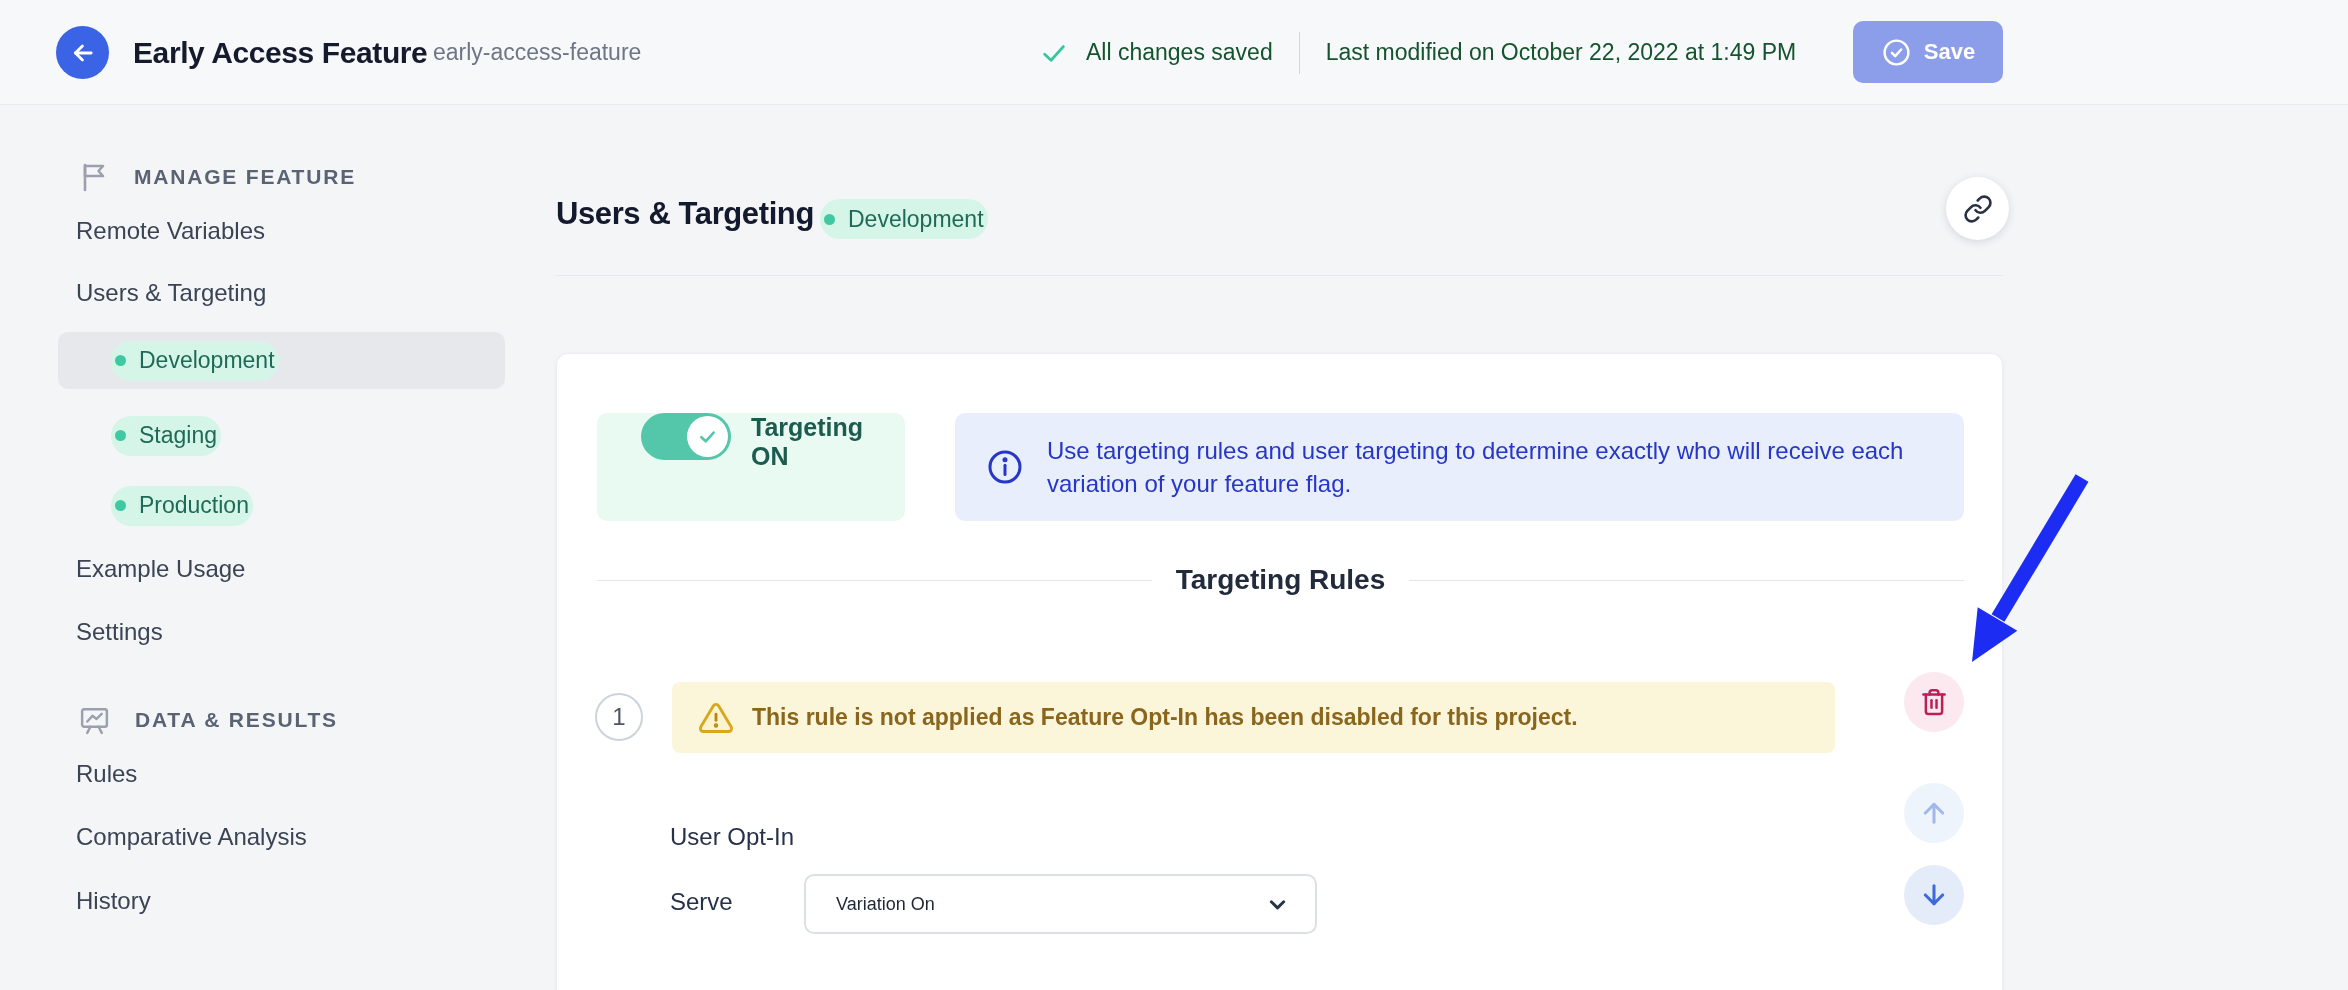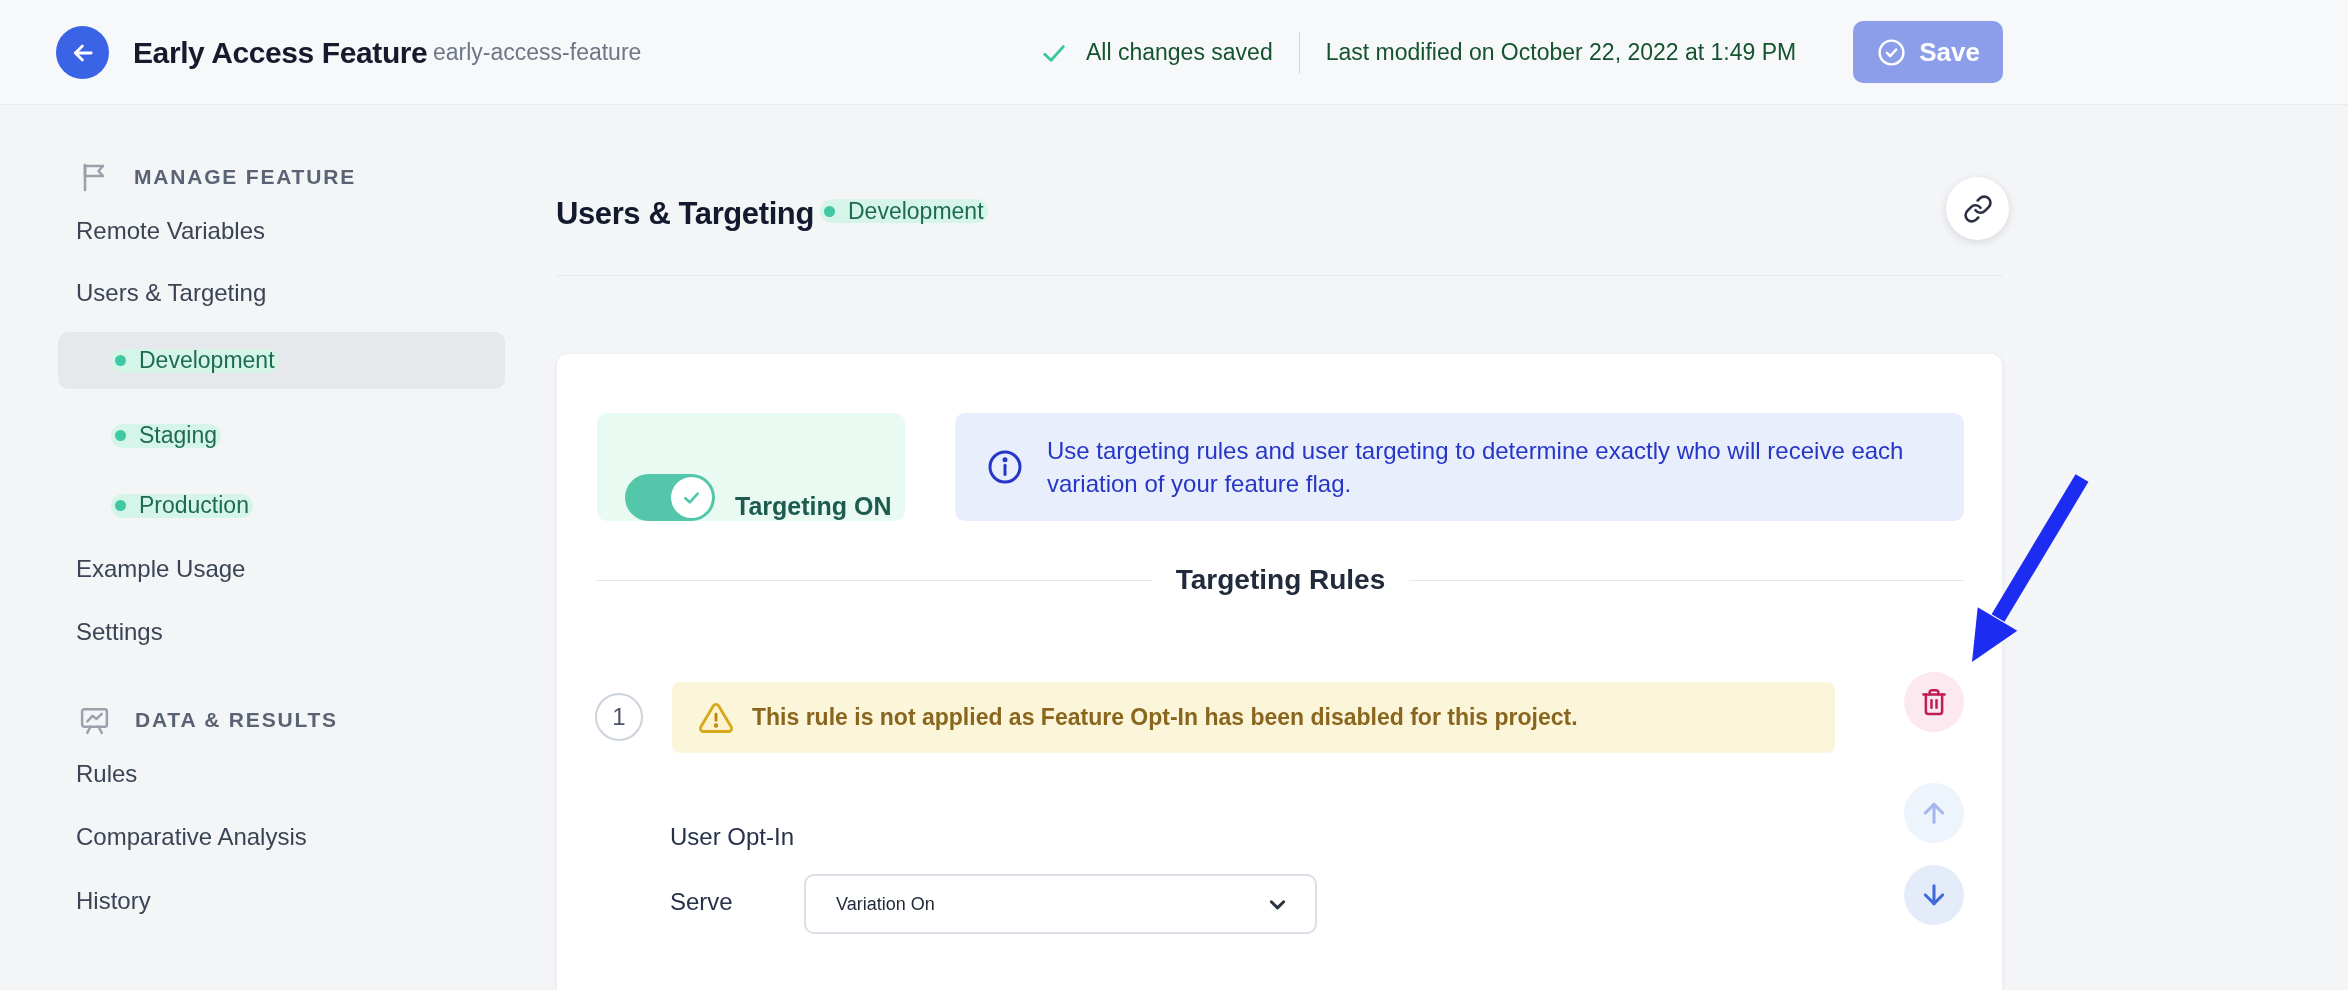--- a/index.html
+++ b/index.html
@@ -36,21 +36,21 @@
   .hdr-status {
     position:absolute; left:1040px; top:0; height:105px;
     display:flex; align-items:center; gap:18px;
     font-size:23px; color:#14532d;
   }
   .vdiv { width:1px; height:42px; background:#d2d6dd; margin:0 8px; }
   .save-btn {
     position:absolute; left:1853px; top:21px; width:150px; height:62px;
     background:#8c9ee9; border:none; border-radius:10px; cursor:pointer;
     display:flex; align-items:center; justify-content:center; gap:12px;
-    color:#ffffff; font-size:26px; font-weight:700;
+    color:#ffffff; font-size:22px; font-weight:700;
     font-family:"Liberation Sans", sans-serif;
   }
 
   
   .sidebar { position:absolute; top:105px; left:0; width:530px; bottom:0; }
   .side-sec {
     position:absolute; left:78px; height:36px;
     display:flex; align-items:center; gap:24px;
     font-size:21px; font-weight:700; letter-spacing:1.8px; color:#5a6373;
   }
@@ -59,21 +59,21 @@
     display:flex; align-items:center;
     font-size:24px; color:#3a4454; cursor:pointer; white-space:nowrap;
   }
   .env-row {
     position:absolute; left:58px; width:447px; height:57px;
     border-radius:10px; display:flex; align-items:center; cursor:pointer;
   }
   .env-row.selected { background:#e7e8eb; }
   .badge {
     display:inline-flex; align-items:center; gap:13px;
-    height:24px; padding:0 4px; border-radius:20px;
+    height:40px; padding:0 4px; border-radius:20px;
     background:#d5f5e8; color:#1f6a57; font-size:23px; white-space:nowrap;
   }
   .badge .dot { width:11px; height:11px; border-radius:50%; background:#3fc8a2; }
   .env-row .badge { margin-left:53px; }
 
   
   .page-title {
     position:absolute; left:556px; top:196px;
     font-size:31px; font-weight:700; letter-spacing:-0.4px; color:#141a2e;
   }
@@ -90,21 +90,21 @@
   }
   .card {
     position:absolute; left:556px; top:353px; width:1447px; height:700px;
     background:#ffffff; border:1px solid #eceef2; border-radius:12px;
     box-shadow:0 1px 4px rgba(20,24,40,0.05);
   }
 
   .toggle-box {
     position:absolute; left:40px; top:59px; width:308px; height:108px;
     background:#e9faf3; border-radius:10px;
-    display:flex; align-items:flex-end; padding-left:28px; gap:20px;
+    display:flex; align-items:flex-start; padding-left:44px; gap:20px;
   }
   .toggle-pill {
     position:relative; width:90px; height:47px; border-radius:24px;
     background:#54c6aa; border:none; cursor:pointer; flex:0 0 auto;
   }
   .toggle-knob {
     position:absolute; right:3px; top:3px; width:41px; height:41px;
     border-radius:50%; background:#ffffff;
     display:flex; align-items:center; justify-content:center;
   }

